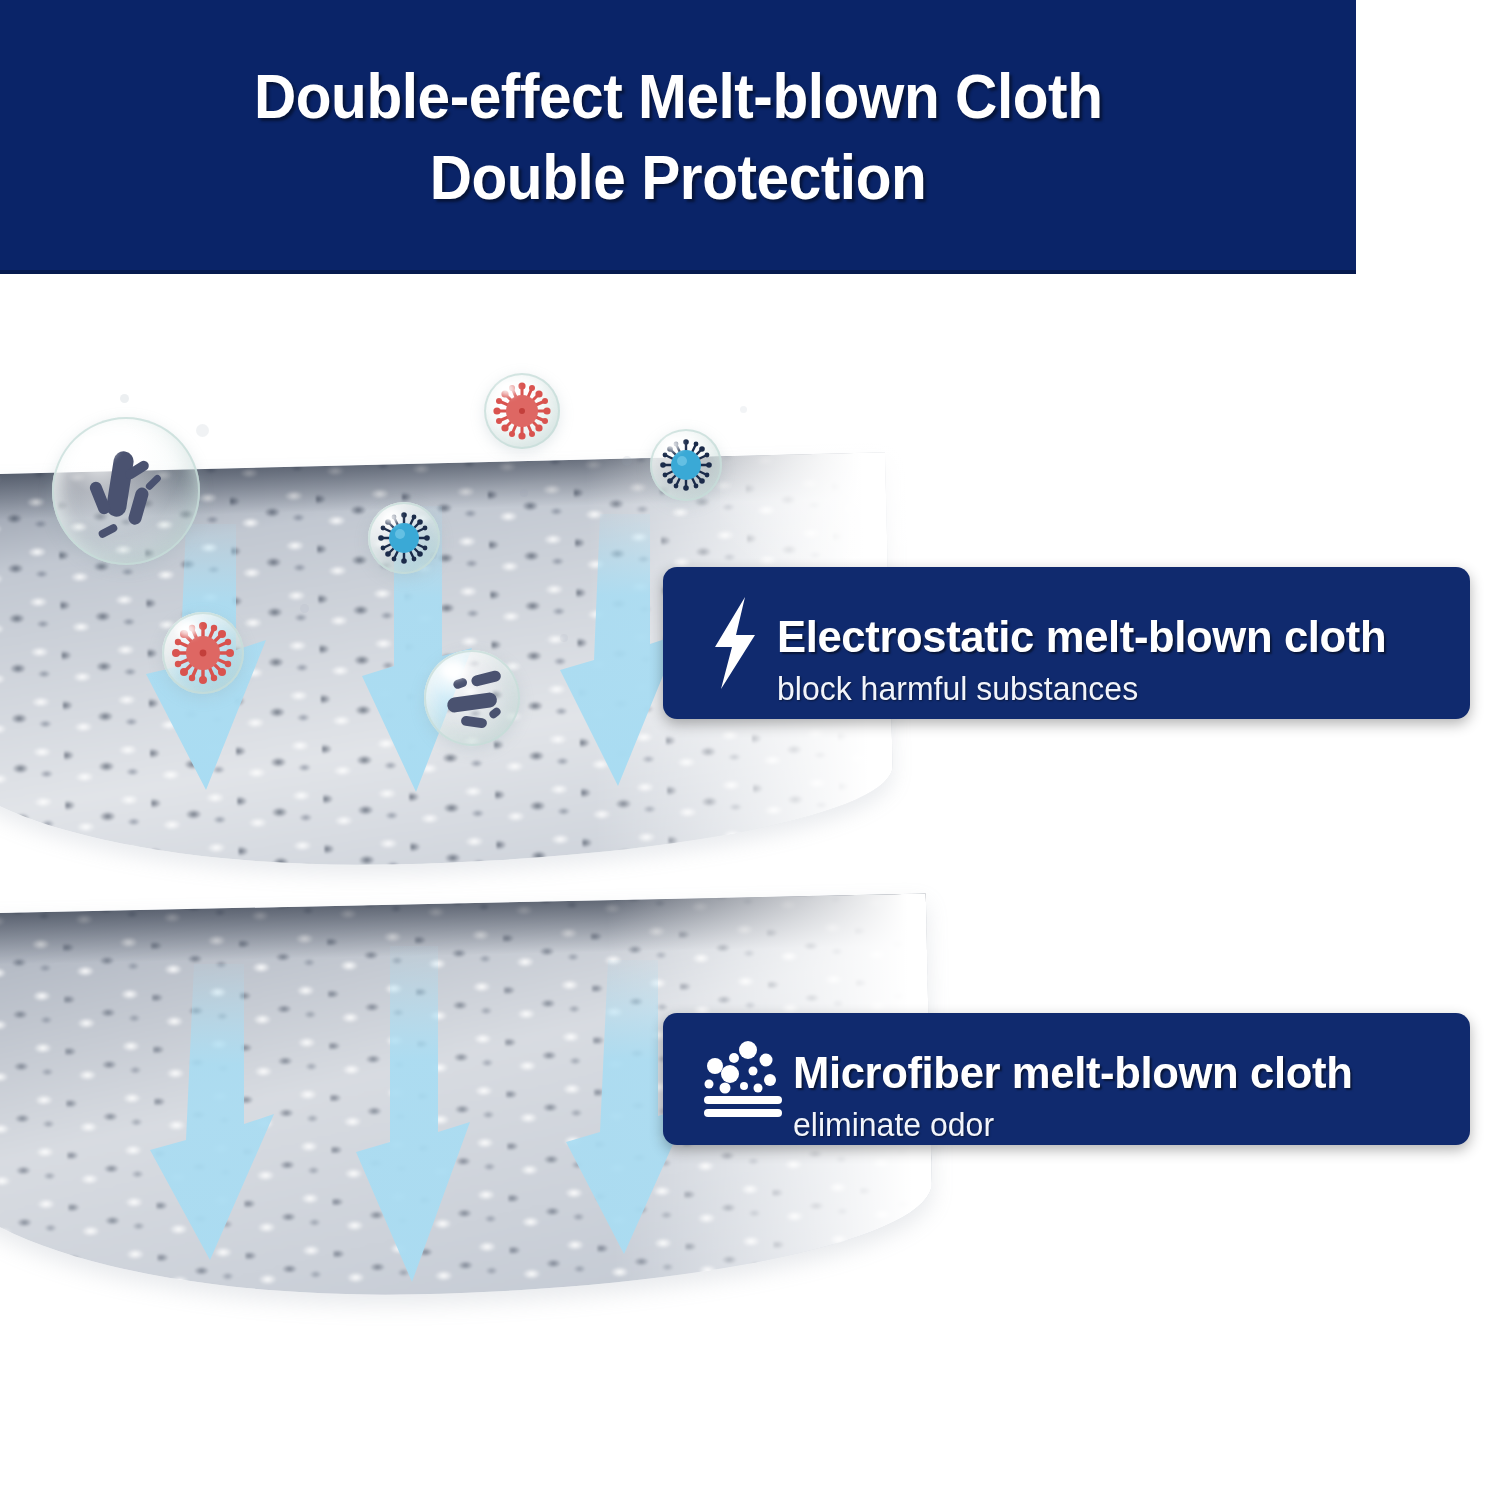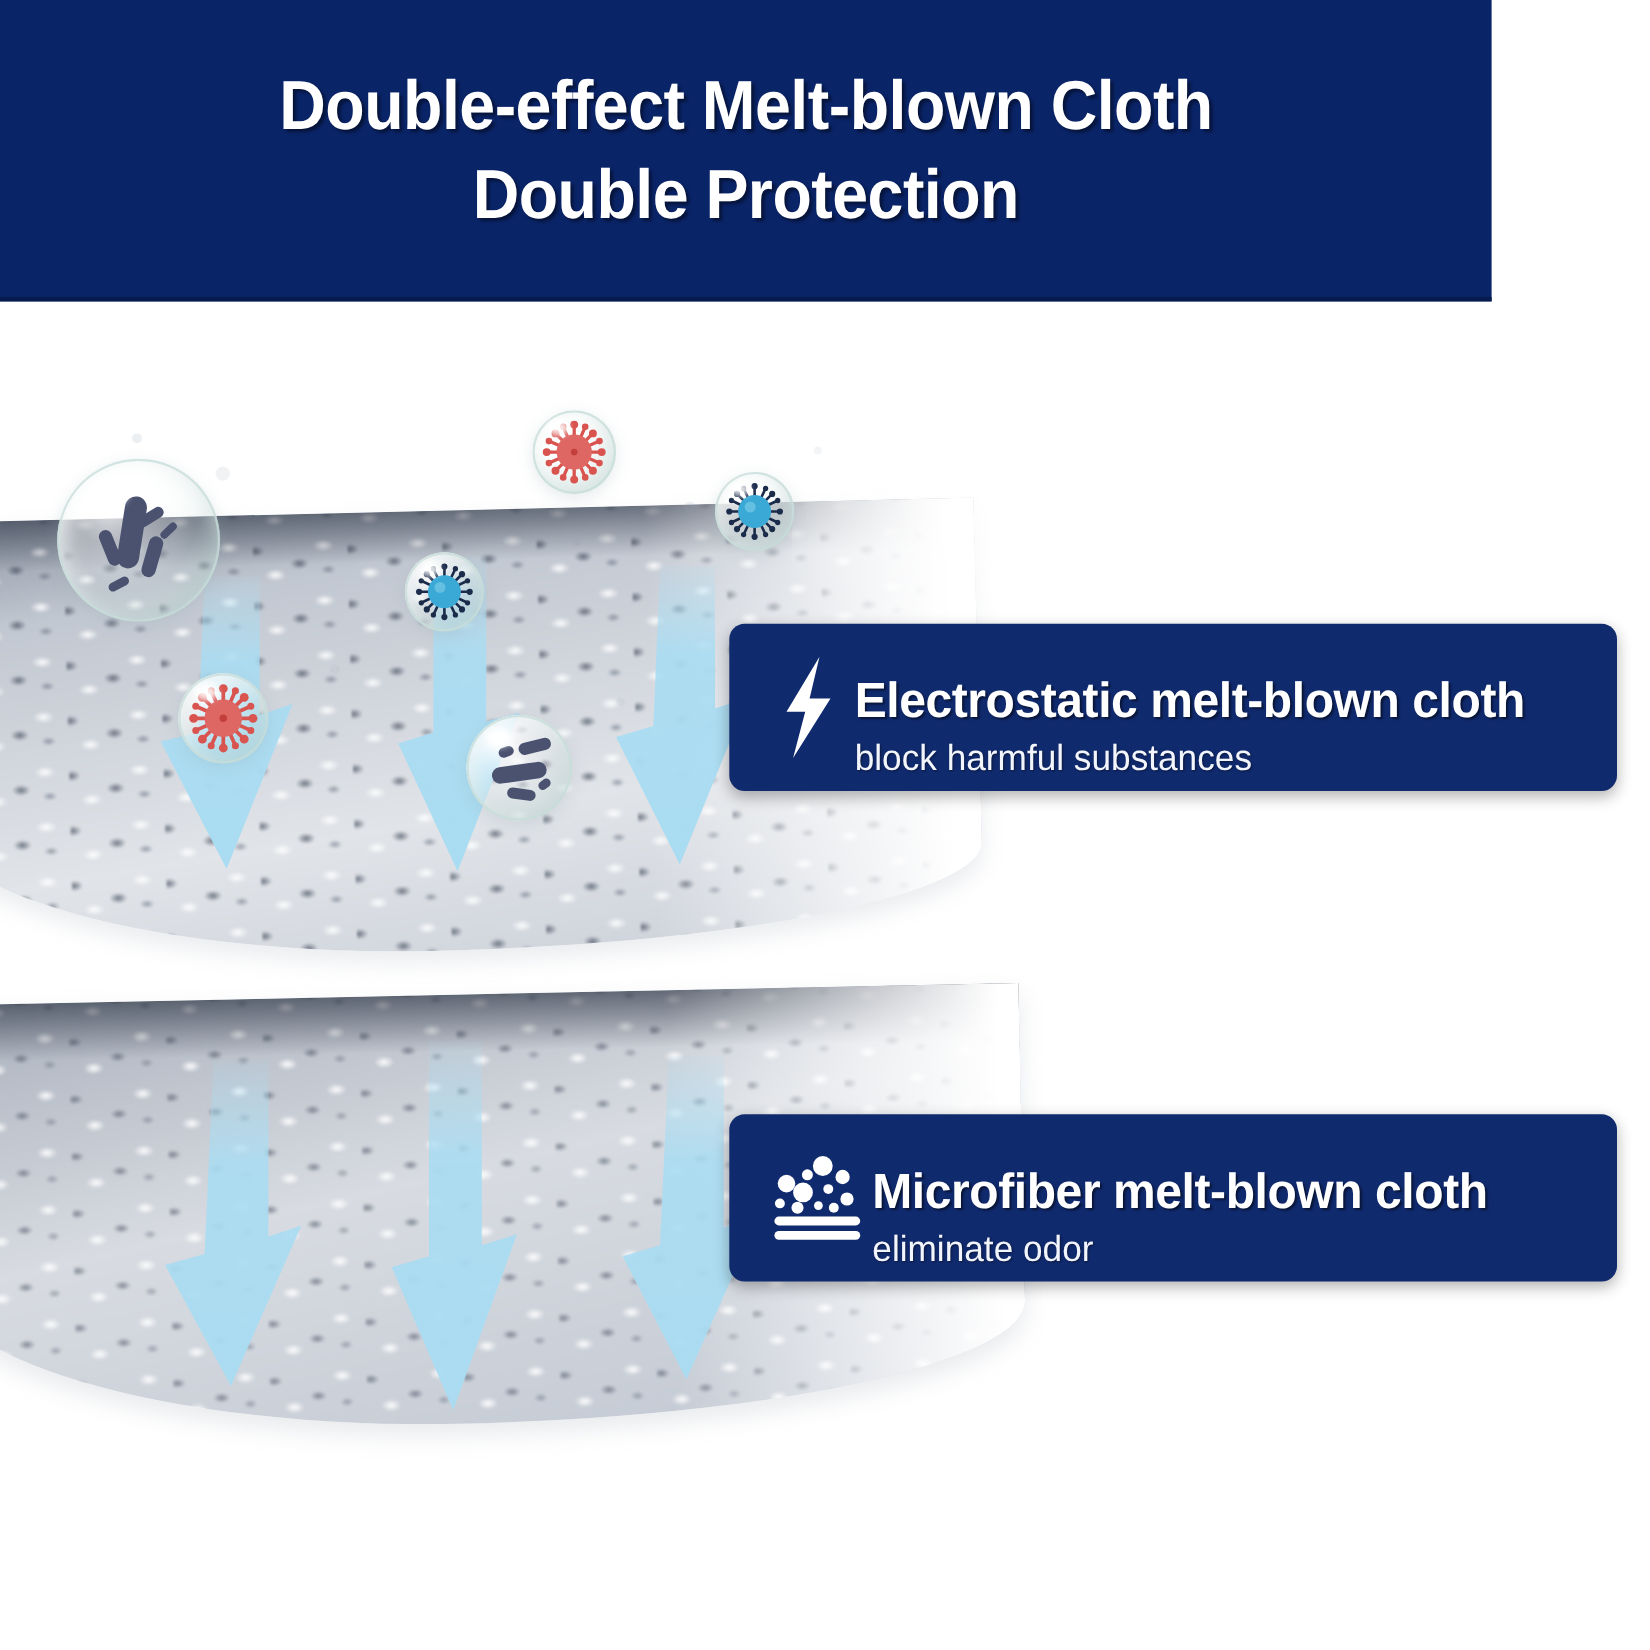--- a/index.html
+++ b/index.html
@@ -153,21 +153,21 @@
     transform:scaleX(0.97);transform-origin:left center;
   }
   .callout-sub{
     color:#f2f5fb;font-size:33px;line-height:1.22;margin-top:7px;
     white-space:nowrap;text-shadow:1px 1px 2px rgba(0,0,0,.45);
     transform:scaleX(0.97);transform-origin:left center;
   }
 
   #callout-1{left:663px;top:567px;width:807px;height:152px;padding:0 26px 0 30px;}
   #callout-1 .callout-icon{width:84px;}
-  #callout-2{left:663px;top:1013px;width:807px;height:152px;padding:0 26px 0 30px;}
+  #callout-2{left:663px;top:1013px;width:807px;height:132px;padding:0 26px 0 30px;}
   #callout-2 .callout-icon{width:100px;}
 </style>
 </head>
 <body>
 
 <div id="stage">
 
   <div class="banner">
     <div class="banner-line">Double-effect Melt-blown Cloth</div>
     <div class="banner-line">Double Protection</div>

